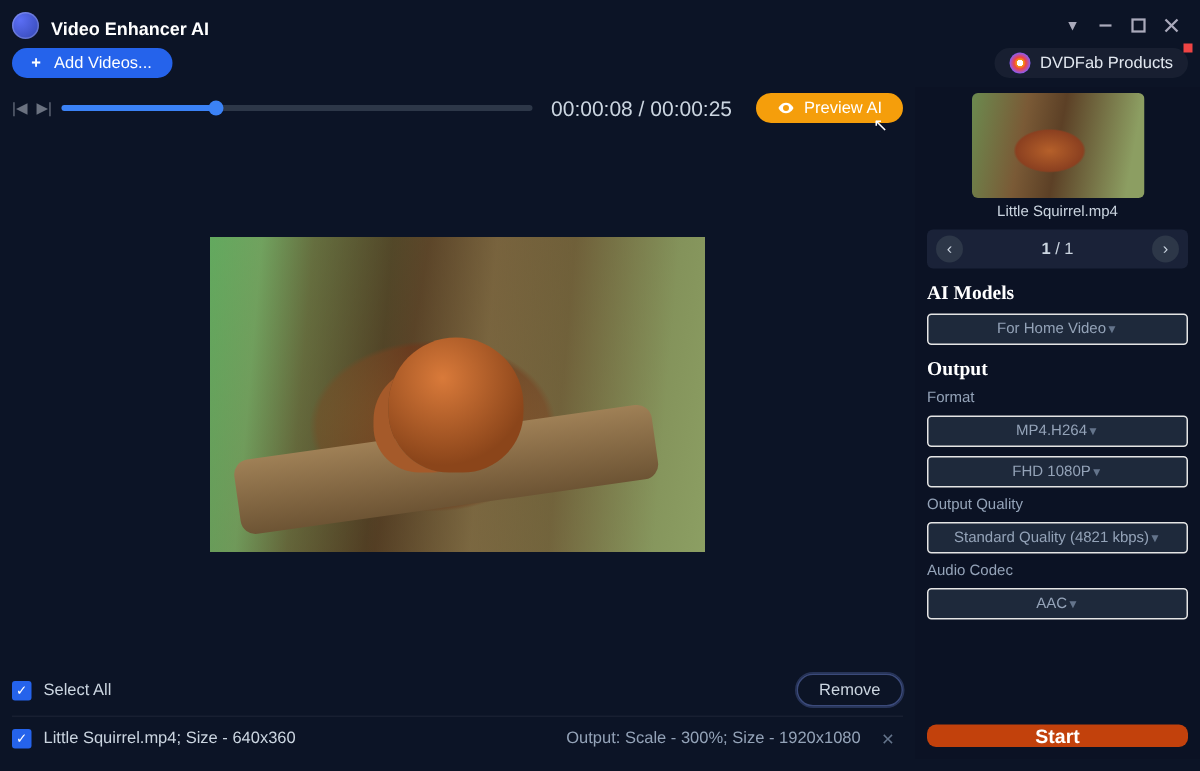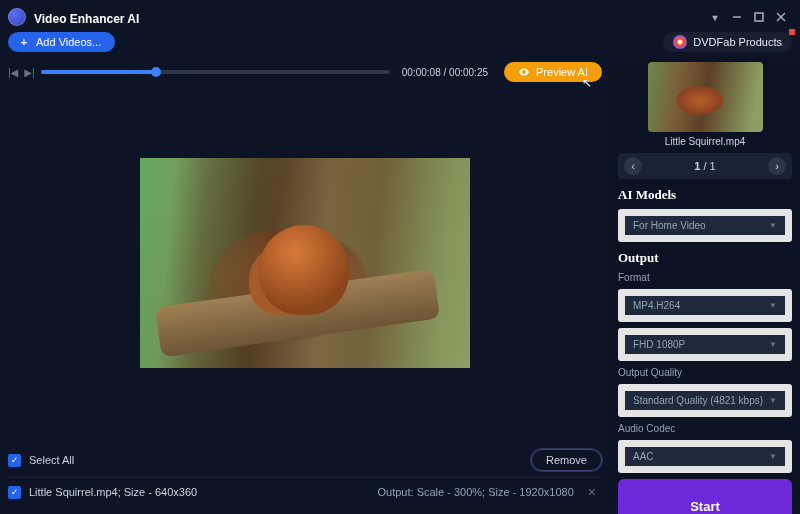--- a/index.html
+++ b/index.html
@@ -62,21 +62,21 @@
     color:#6b7280; font-size:10px; cursor:pointer;
   }
   .track {
     flex:1; height:4px; background:#2d3748; border-radius:2px; position:relative;
   }
   .track .fill { height:100%; background:#3b82f6; border-radius:2px; width:33%; }
   .track .thumb {
     position:absolute; top:50%; left:33%; transform:translate(-50%,-50%);
     width:10px;height:10px;border-radius:50%;background:#3b82f6;
   }
-  .time { color:#cbd5e0; font-size:10px; margin-left:6px; white-space:nowrap;}
+  .time { color:#cbd5e0; font-size:14px; margin-left:6px; white-space:nowrap;}
   .btn-preview {
     background:#f59e0b; color:#fff; border-radius:14px; padding:4px 14px;
     display:flex;align-items:flex-end;gap:6px; cursor:pointer; margin-left:10px;
     position:relative;
   }
   .btn-preview svg { width:12px;height:12px;fill:#fff;}
   .cursor-img {
     position:absolute; bottom:-8px; right:10px; font-size:12px; color:#fff;
   }
   .preview-area {
@@ -136,28 +136,28 @@
   .thumb-name{color:#cbd5e0;font-size:10px;}
   .pager{
     display:flex;align-items:center;justify-content:space-between;
     background:#1a2238; border-radius:4px; padding:4px 6px; color:#cbd5e0;
   }
   .pager .pg{flex:1;text-align:center;}
   .pager .arrow{width:18px;height:18px;border-radius:50%;background:#2d3748;display:flex;align-items:center;justify-content:center;cursor:pointer;}
   .section-h{color:#fff;font-weight:bold;font-size:13px;margin-top:2px;font-family:Liberation Serif, serif;}
   .label{color:#94a3b8;font-size:10px;}
   .select{
-    background:#1e293b;border:7px solid #e5e5e5;border-radius:3px;
-    padding:4px 8px;color:#94a3b8;display:flex;align-items:center;justify-content:space-between;
+    background:#1e293b;border:1px solid #e5e5e5;border-radius:3px;
+    padding:4px 8px;color:#94a3b8;display:flex;align-items:center;justify-content:center;
     cursor:pointer; font-size:10px;
   }
   .select .caret{font-size:8px;color:#64748b;}
   .btn-start{
-    margin-top:auto; background:#6d28d9;color:#fff;text-align:center;
-    padding:20px 0;border-radius:6px;font-size:13px;font-weight:bold;cursor:pointer;
+    margin-top:auto; background:#c2410c;color:#fff;text-align:center;
+    padding:0 0;border-radius:6px;font-size:13px;font-weight:bold;cursor:pointer;
   }
 </style>
 </head>
 <body>
 
 <div class="titlebar">
   <div class="logo"></div>
   <div class="title">Video Enhancer AI</div>
   <div class="win-btn">▾</div>
   <div class="win-btn">

